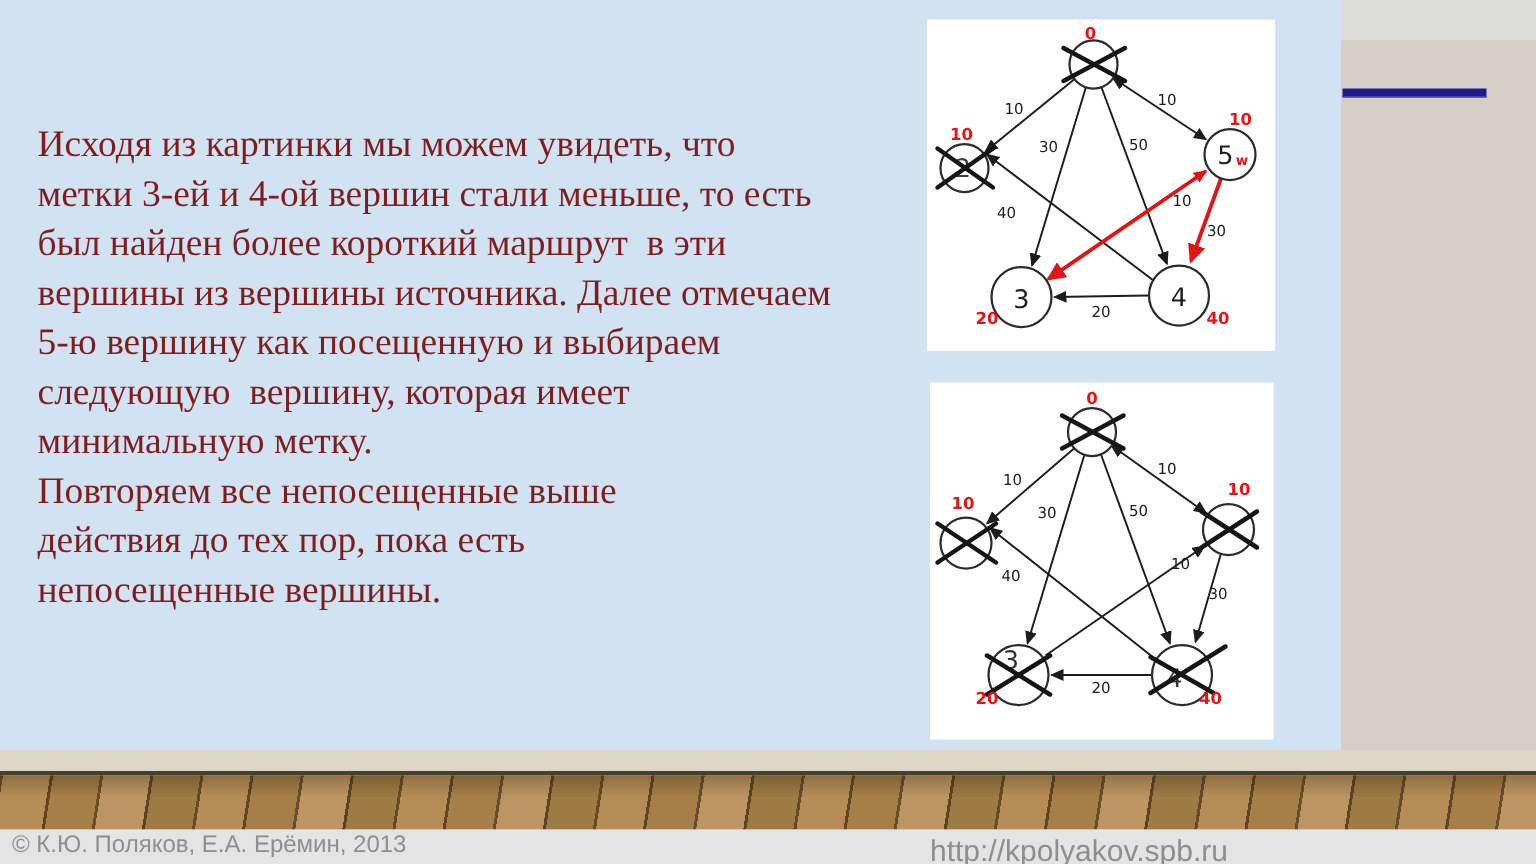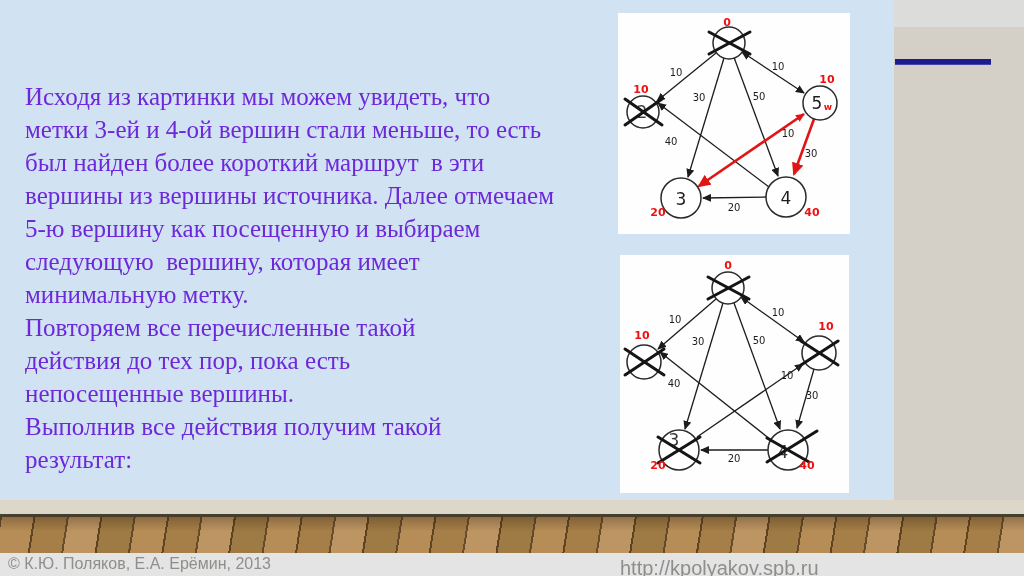--- a/index.html
+++ b/index.html
@@ -23,21 +23,21 @@
       repeating-linear-gradient(99deg, #b68d57 0 33px, #a67e48 33px 66px, #bd9563 66px 99px, #9e7a44 99px 132px);}
   .footer{position:absolute;left:0;top:553px;width:1024px;height:23px;background:#e4e4e4;}
   .footer span{position:absolute;color:#8f8e8b;white-space:pre;}
   .footer .copy{left:8px;top:2px;font-size:16px;}
   .footer .url{left:620px;top:4px;font-size:20px;}
 
   
   .blue-panel{position:absolute;left:0;top:0;width:894px;height:500px;background:#d1e2f3;}
   .text-block{position:absolute;left:25px;top:80px;}
   .text-block p{margin:0;font-family:"Liberation Serif",serif;font-size:25px;line-height:33px;
-                color:#6d28d9;white-space:pre;}
+                color:#7f1d1d;white-space:pre;}
 
   
   .gpanel{position:absolute;background:#fefefe;}
   .g1{left:618px;top:13px;width:232px;height:221px;}
   .g2{left:620px;top:255px;width:229px;height:238px;}
   svg{display:block;}
   .edge{stroke:#1c1c1c;stroke-width:1.3;fill:none;}
   .redge{stroke:#e01515;stroke-width:2.6;fill:none;}
   .node{fill:#ffffff;stroke:#2b2b2b;stroke-width:1.5;}
   .cross{stroke:#151515;stroke-width:3;stroke-linecap:round;}
@@ -64,25 +64,23 @@
 
   <div class="blue-panel">
     <div class="text-block">
       <p>Исходя из картинки мы можем увидеть, что
 метки 3-ей и 4-ой вершин стали меньше, то есть
 был найден более короткий маршрут  в эти
 вершины из вершины источника. Далее отмечаем
 5-ю вершину как посещенную и выбираем
 следующую  вершину, которая имеет
 минимальную метку.</p>
-      <p>Повторяем все перечисленные такой
+      <p>Повторяем все непосещенные выше
 действия до тех пор, пока есть
 непосещенные вершины.</p>
-      <p>Выполнив все действия получим такой
-результат:</p>
     </div>
 
     <div class="gpanel g1">
       <svg width="232" height="221" viewBox="0 0 232 221">
         <defs>
           <marker id="ab" markerWidth="9" markerHeight="8" refX="8" refY="4" orient="auto" markerUnits="userSpaceOnUse">
               <path d="M0,0L9,4L0,8z" fill="#1c1c1c"></path>
             </marker>
           <marker id="abs" markerWidth="9" markerHeight="8" refX="8" refY="4" orient="auto-start-reverse" markerUnits="userSpaceOnUse">
               <path d="M0,0L9,4L0,8z" fill="#1c1c1c"></path>

